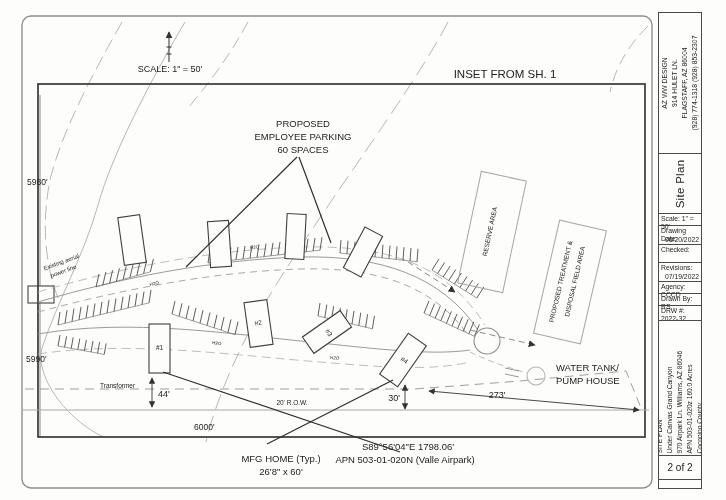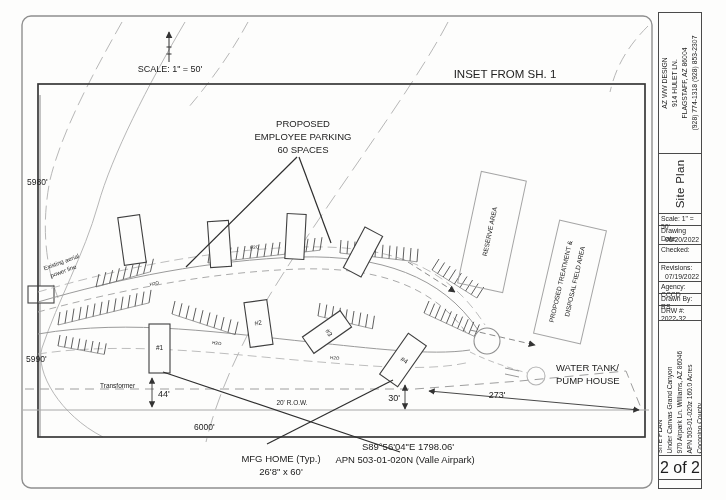--- a/index.html
+++ b/index.html
@@ -10,21 +10,21 @@
       border:1px solid #4a4a4a;box-sizing:border-box;background:#fdfdfc;font-size:6.8px;color:#1d1d1d;}
   .tb-sec{position:relative;box-sizing:border-box;border-bottom:1px solid #4a4a4a;overflow:hidden;}
   .rot{position:absolute;left:50%;top:50%;transform:translate(-50%,-50%) rotate(-90deg);
        white-space:nowrap;text-align:center;line-height:1.45;}
   .rot.left{text-align:left;}
   .tb-row{box-sizing:border-box;padding:1px 2px 0 2px;line-height:1.15;}
   .bline{border-bottom:1px solid #4a4a4a;}
   .rt{text-align:right;}
   .site-plan-txt{font-size:11.5px;letter-spacing:.3px;}
   .proj-txt{font-size:6.6px;line-height:1.5;}
-  .pagebox{display:flex;align-items:center;justify-content:center;font-size:16px;}
+  .pagebox{display:flex;align-items:center;justify-content:center;font-size:10px;}
 </style>
 </head>
 <body>
 
 <div id="sheet">
 
   <svg width="726" height="500" viewBox="0 0 726 500">
     <defs>
       <marker id="ah" viewBox="0 0 10 10" refX="9" refY="5" markerWidth="7" markerHeight="7" orient="auto-start-reverse">
         <path d="M0,0 L10,5 L0,10 z" fill="#333"></path>

